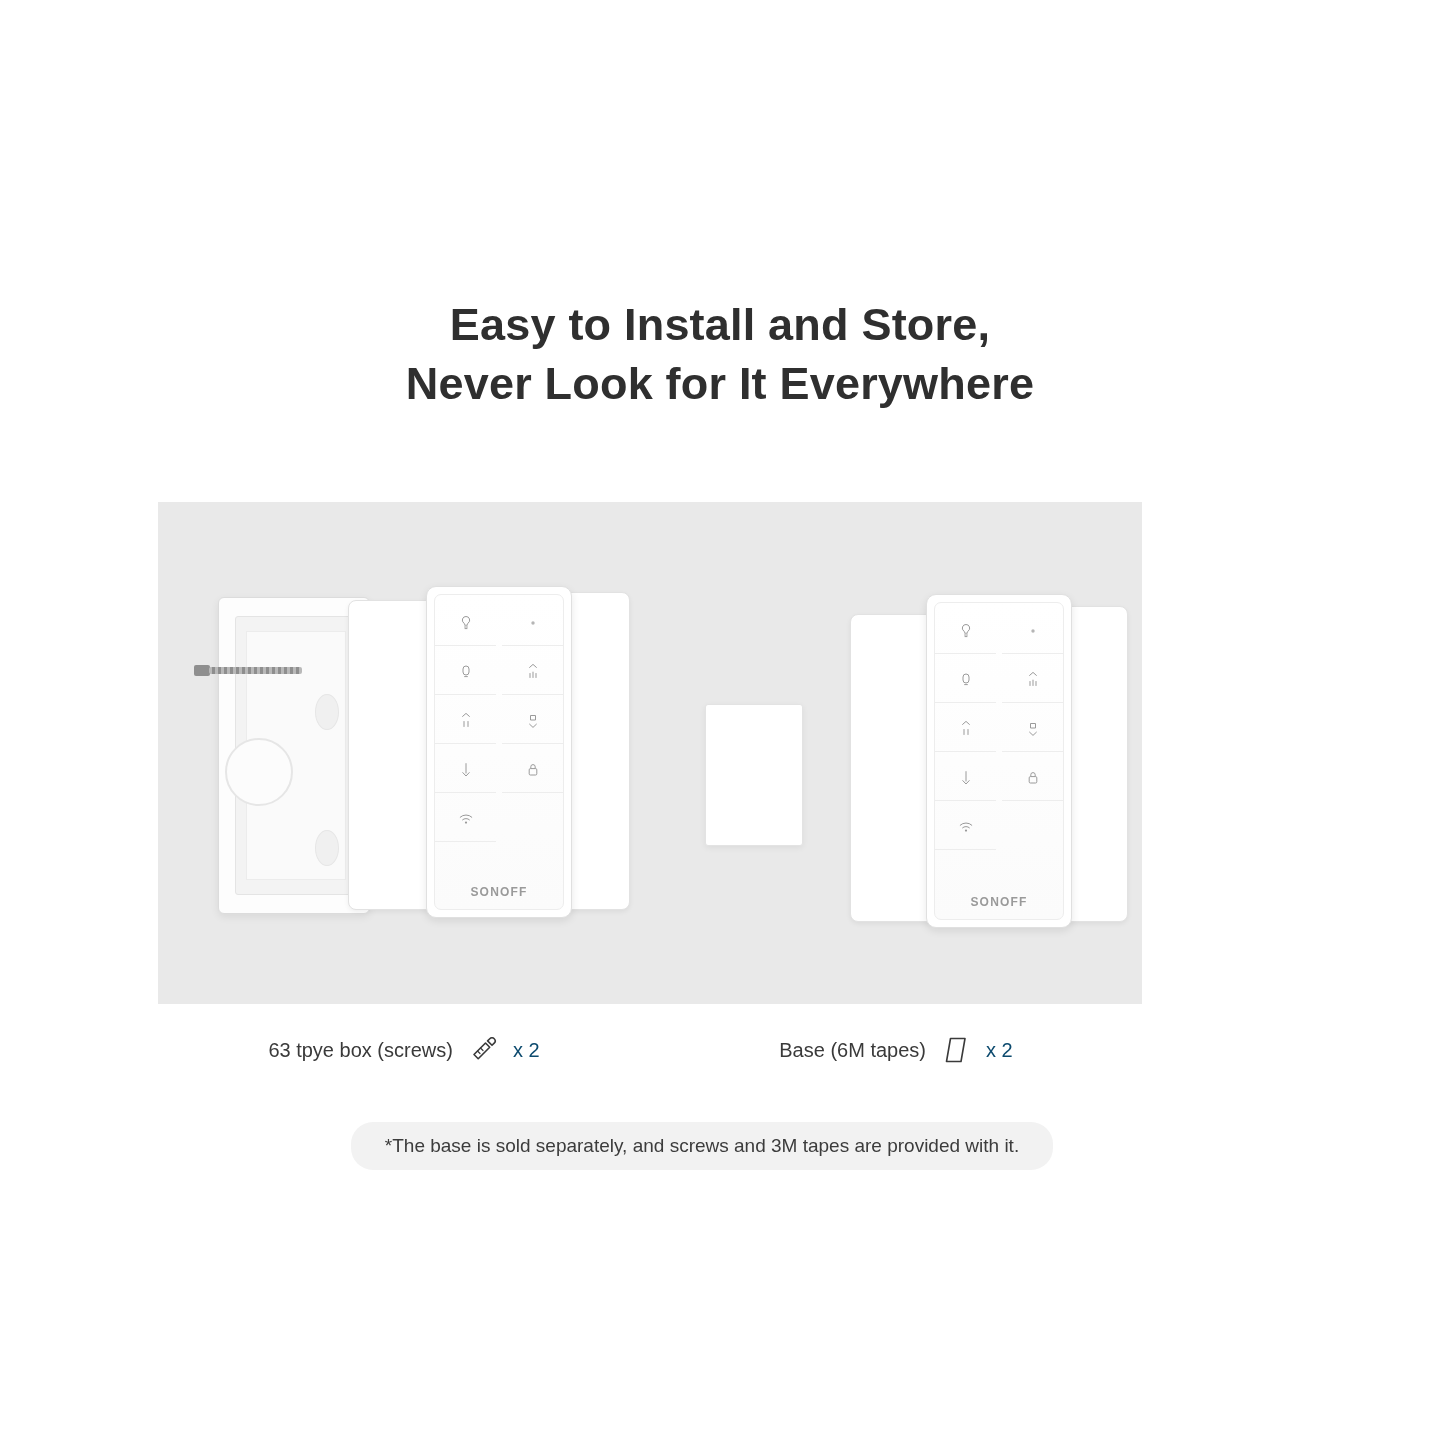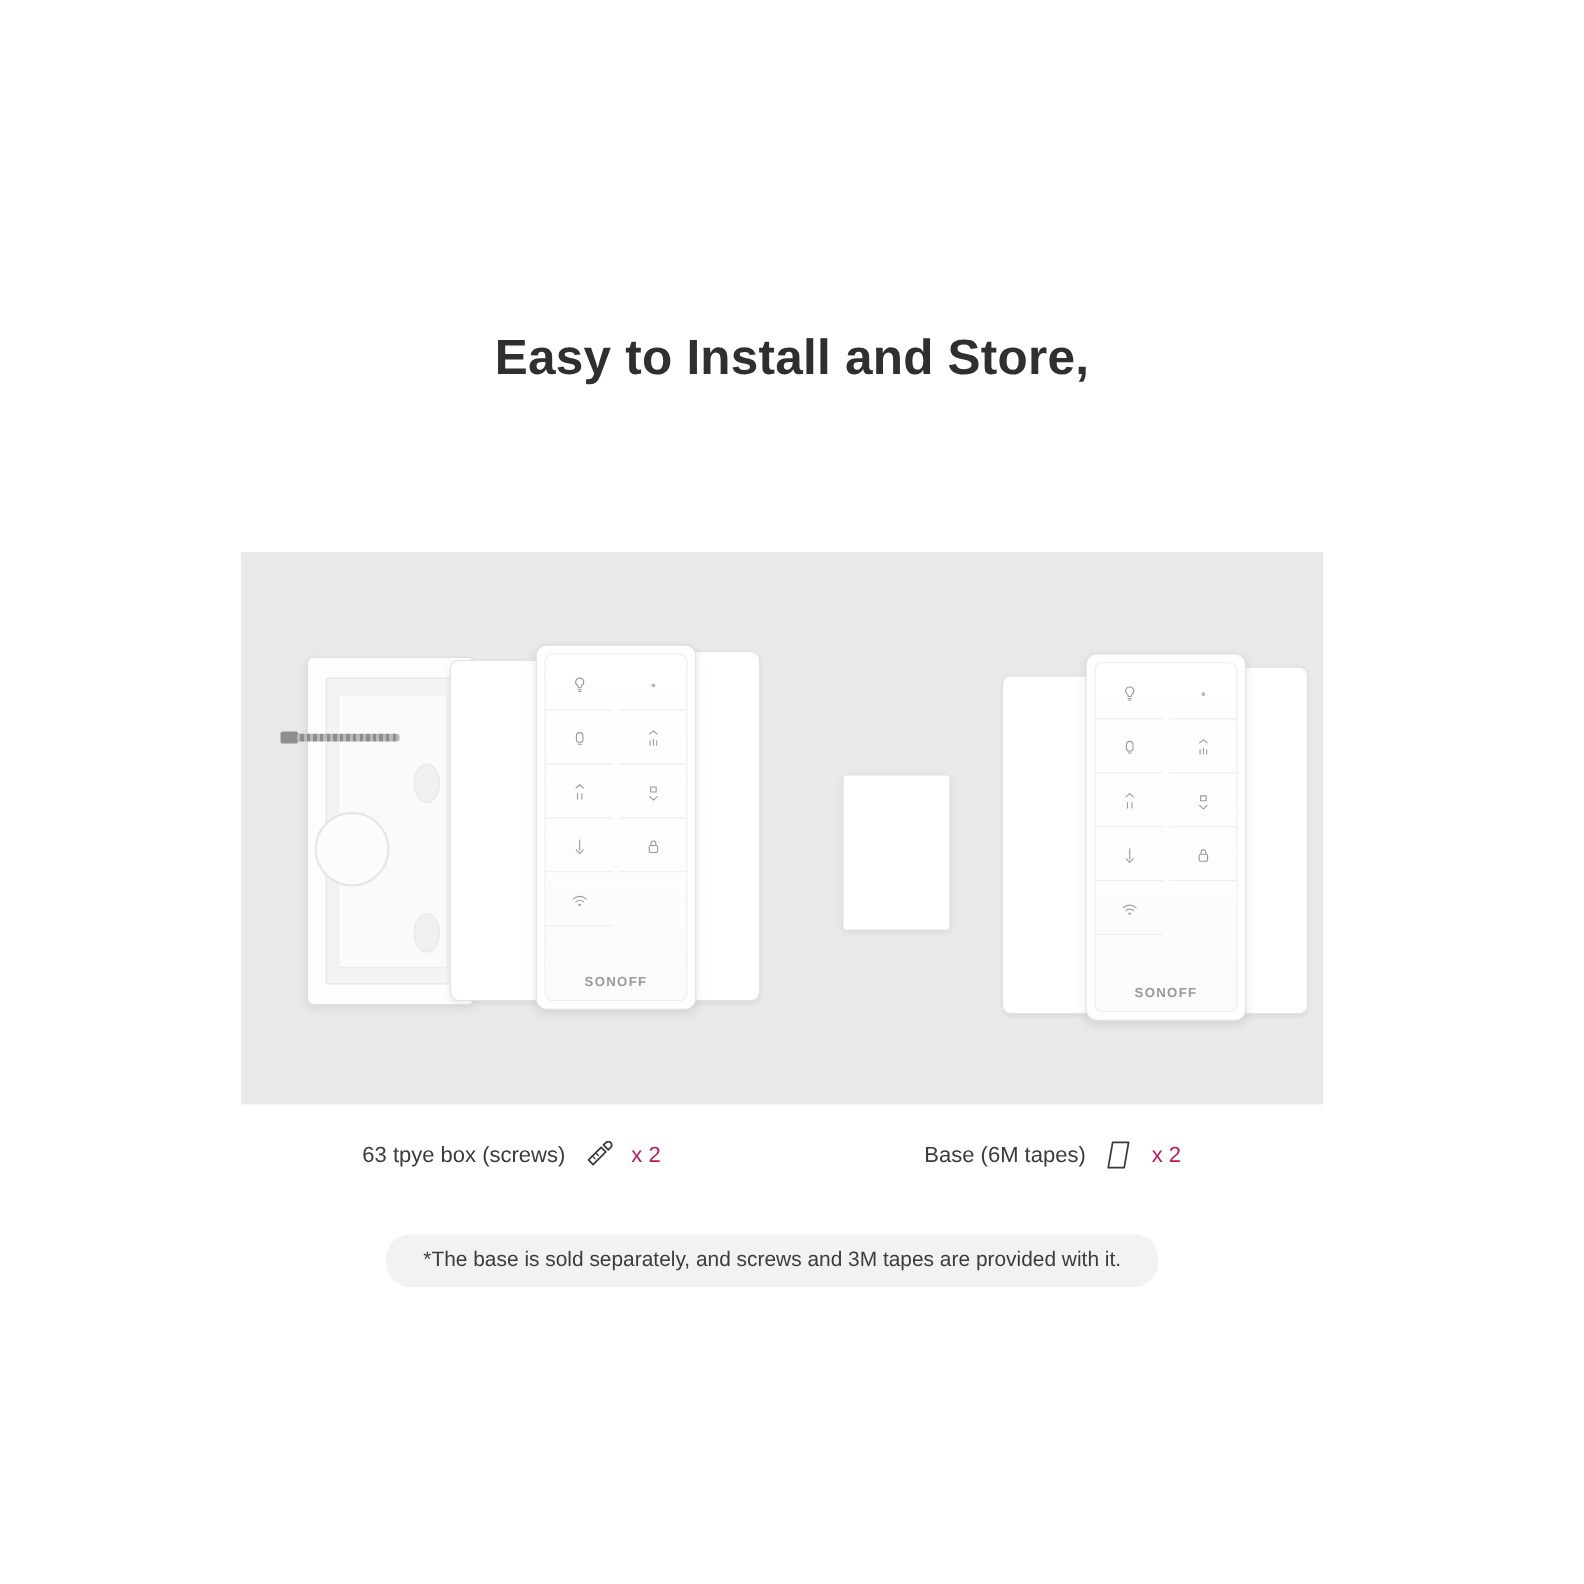--- a/index.html
+++ b/index.html
@@ -38,21 +38,21 @@
     display: block;
   }
 
   
   .panels {
     position: absolute;
     top: 502px;
     left: 219px;
     width: 862px;
     display: flex;
-    justify-content: space-between;
+    justify-content: center;
   }
   .panel {
     width: 492px;
   }
   .photo {
     position: relative;
     width: 492px;
     height: 502px;
     background: #e9e9e9;
     overflow: hidden;
@@ -64,21 +64,21 @@
     height: 40px;
     display: flex;
     align-items: center;
     justify-content: center;
     gap: 10px;
     font-size: 20px;
     color: #3a3a3a;
   }
   .caption .qty {
     font-size: 20px;
-    color: #be185d;
+    color: #0c4a6e;
   }
   .cap-icon {
     display: inline-flex;
     align-items: center;
     justify-content: center;
     width: 40px;
     height: 34px;
   }
 
   
@@ -238,20 +238,21 @@
     box-shadow: 0 2px 6px rgba(0,0,0,0.06);
   }
 </style>
 </head>
 <body>
 
 <div class="page">
 
   <div class="heading">
     <span class="line">Easy to Install and Store,</span>
+    <span class="line">Never Look for It Everywhere</span>
   </div>
 
   <div class="panels">
 
     <div class="panel">
       <div class="photo">
 
         <div class="box86">
           <div class="box86-inner">
             <div class="box86-cav"></div>

